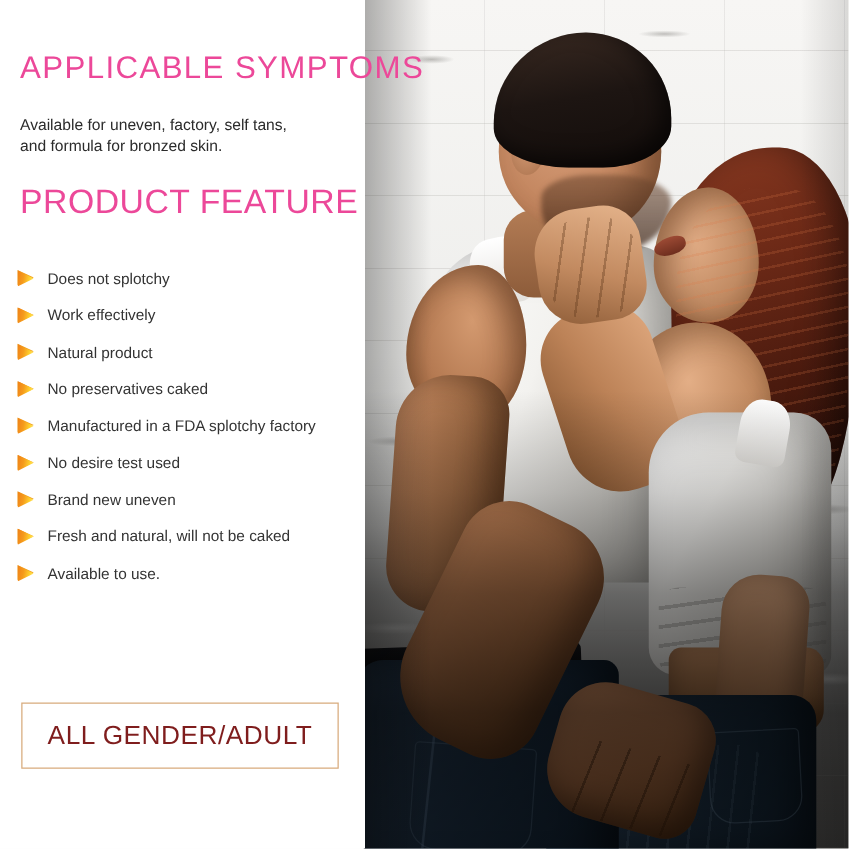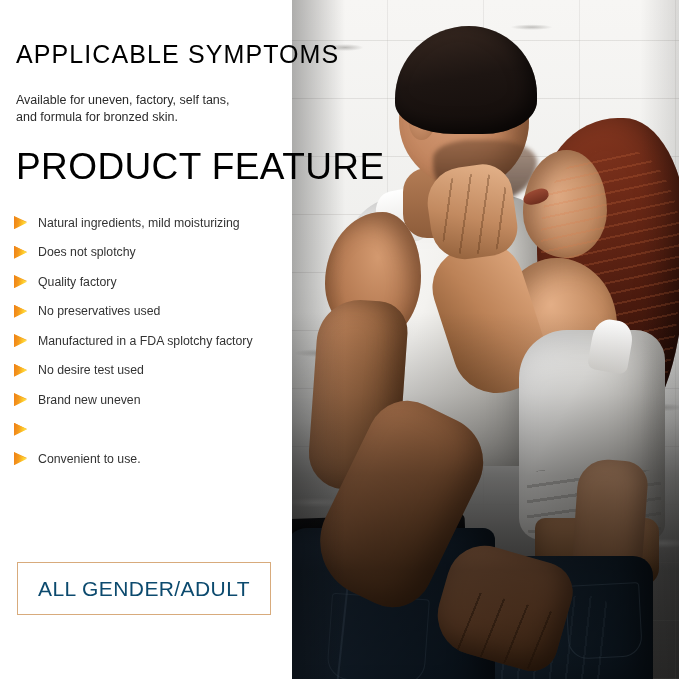--- a/index.html
+++ b/index.html
@@ -12,28 +12,28 @@
   .page{position:relative;width:679px;height:679px;background:#fff;overflow:hidden;}
 
   
   .left-panel{
     position:absolute;left:0;top:0;width:292px;height:679px;
     background:#ffffff;z-index:3;
   }
 
   .heading{
     position:absolute;
-    color:#000000;
+    color:#ec4899;
     font-family:"Liberation Sans", sans-serif;
     font-weight:400;
     letter-spacing:0.6px;
     white-space:nowrap;
   }
   #h-symptoms{left:16px;top:40px;font-size:25px;letter-spacing:1.1px;}
-  #h-feature{left:16px;top:146px;font-size:37px;letter-spacing:0.4px;}
+  #h-feature{left:16px;top:146px;font-size:27px;letter-spacing:0.4px;}
 
   .subtext{
     position:absolute;left:16px;top:92px;width:262px;
     font-size:12.5px;line-height:16.5px;color:#2b2b2b;
     font-family:"Liberation Sans", sans-serif;
   }
   .subtext span{display:block;}
 
   
   .feature-list{
@@ -74,21 +74,21 @@
   
   .badge-box{
     position:absolute;left:17px;top:562px;
     width:254px;height:53px;
     border:1.5px solid #d8ab7c;
     box-sizing:border-box;
     display:flex;align-items:center;justify-content:center;
     background:rgba(255,255,255,0.9);
   }
   .badge-text{
-    color:#0c4a6e;font-size:21px;letter-spacing:0.4px;
+    color:#7f1d1d;font-size:21px;letter-spacing:0.4px;
     font-family:"Liberation Sans", sans-serif;white-space:nowrap;
   }
 
   
   .photo{
     position:absolute;left:291px;top:0;width:388px;height:679px;
     overflow:hidden;background:#ececea;z-index:1;
   }
   
   .wall{
@@ -338,52 +338,53 @@
     <div class="subtext">
       <span>Available for uneven, factory, self tans,</span>
       <span>and formula for bronzed skin.</span>
     </div>
 
     <div class="heading" id="h-feature">PRODUCT FEATURE</div>
 
     <div class="feature-list">
       <div class="feature-item">
         <span class="bullet"></span>
-        <span class="feature-text">Natural ingredients, mild moisturizing</span>
-      </div>
-      <div class="feature-item">
-        <span class="bullet"></span>
         <span class="feature-text">Does not splotchy</span>
       </div>
       <div class="feature-item">
         <span class="bullet"></span>
-        <span class="feature-text">Quality factory</span>
-      </div>
-      <div class="feature-item">
-        <span class="bullet"></span>
-        <span class="feature-text">No preservatives used</span>
+        <span class="feature-text">Work effectively</span>
+      </div>
+      <div class="feature-item">
+        <span class="bullet"></span>
+        <span class="feature-text">Natural product</span>
+      </div>
+      <div class="feature-item">
+        <span class="bullet"></span>
+        <span class="feature-text">No preservatives caked</span>
       </div>
       <div class="feature-item">
         <span class="bullet"></span>
         <span class="feature-text">Manufactured in a FDA splotchy factory</span>
       </div>
       <div class="feature-item">
         <span class="bullet"></span>
         <span class="feature-text">No desire test used</span>
       </div>
       <div class="feature-item">
         <span class="bullet"></span>
         <span class="feature-text">Brand new uneven</span>
       </div>
       <div class="feature-item">
         <span class="bullet"></span>
-      </div>
-      <div class="feature-item">
-        <span class="bullet"></span>
-        <span class="feature-text">Convenient to use.</span>
+        <span class="feature-text">Fresh and natural, will not be caked</span>
+      </div>
+      <div class="feature-item">
+        <span class="bullet"></span>
+        <span class="feature-text">Available to use.</span>
       </div>
     </div>
 
     <div class="badge-box">
       <span class="badge-text">ALL GENDER/ADULT</span>
     </div>
 
   </div>
 
   <div class="photo">

